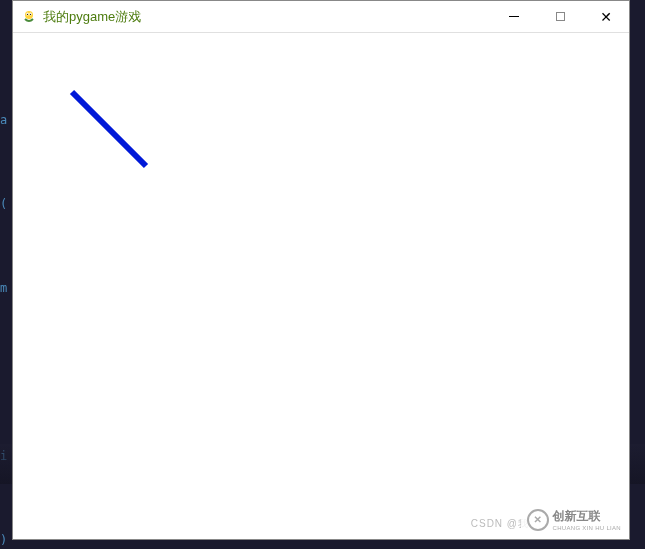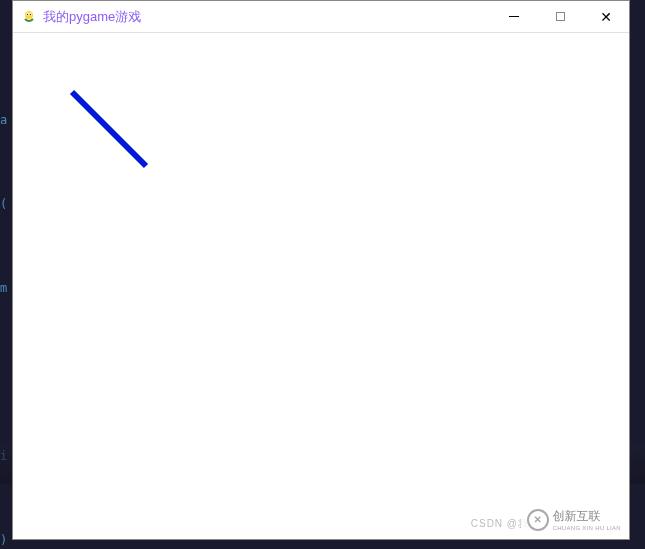--- a/index.html
+++ b/index.html
@@ -51,21 +51,21 @@
       border-bottom: 1px solid #e0e0e0;
     }
     .app-icon {
       width: 16px;
       height: 16px;
       margin-left: 8px;
       margin-right: 6px;
     }
     .title-text {
       font-size: 13px;
-      color: #8b5cf6;
+      color: #4d7c0f;
       flex: 1;
     }
     .window-controls {
       display: flex;
       height: 100%;
     }
     .win-btn {
       width: 46px;
       height: 100%;
       display: flex;
@@ -179,18 +179,18 @@
     </div>
   </div>
   <div class="canvas-area">
     <svg class="blue-line" width="90" height="90">
       <line x1="4" y1="4" x2="78" y2="78" stroke="#0018d8" stroke-width="6" stroke-linecap="butt"></line>
     </svg>
     <div class="watermark-csdn">CSDN @我</div>
     <div class="watermark-logo">
       <div class="logo-circle">✕</div>
       <div>
-        <div style="font-size:12px;font-weight:normal;color:#888;">创新互联</div>
+        <div style="font-size:12px;font-weight:bold;color:#888;">创新互联</div>
         <div style="font-size:6px;color:#aaa;letter-spacing:0.3px;">CHUANG XIN HU LIAN</div>
       </div>
     </div>
   </div>
 </div>
 
 </body></html>

